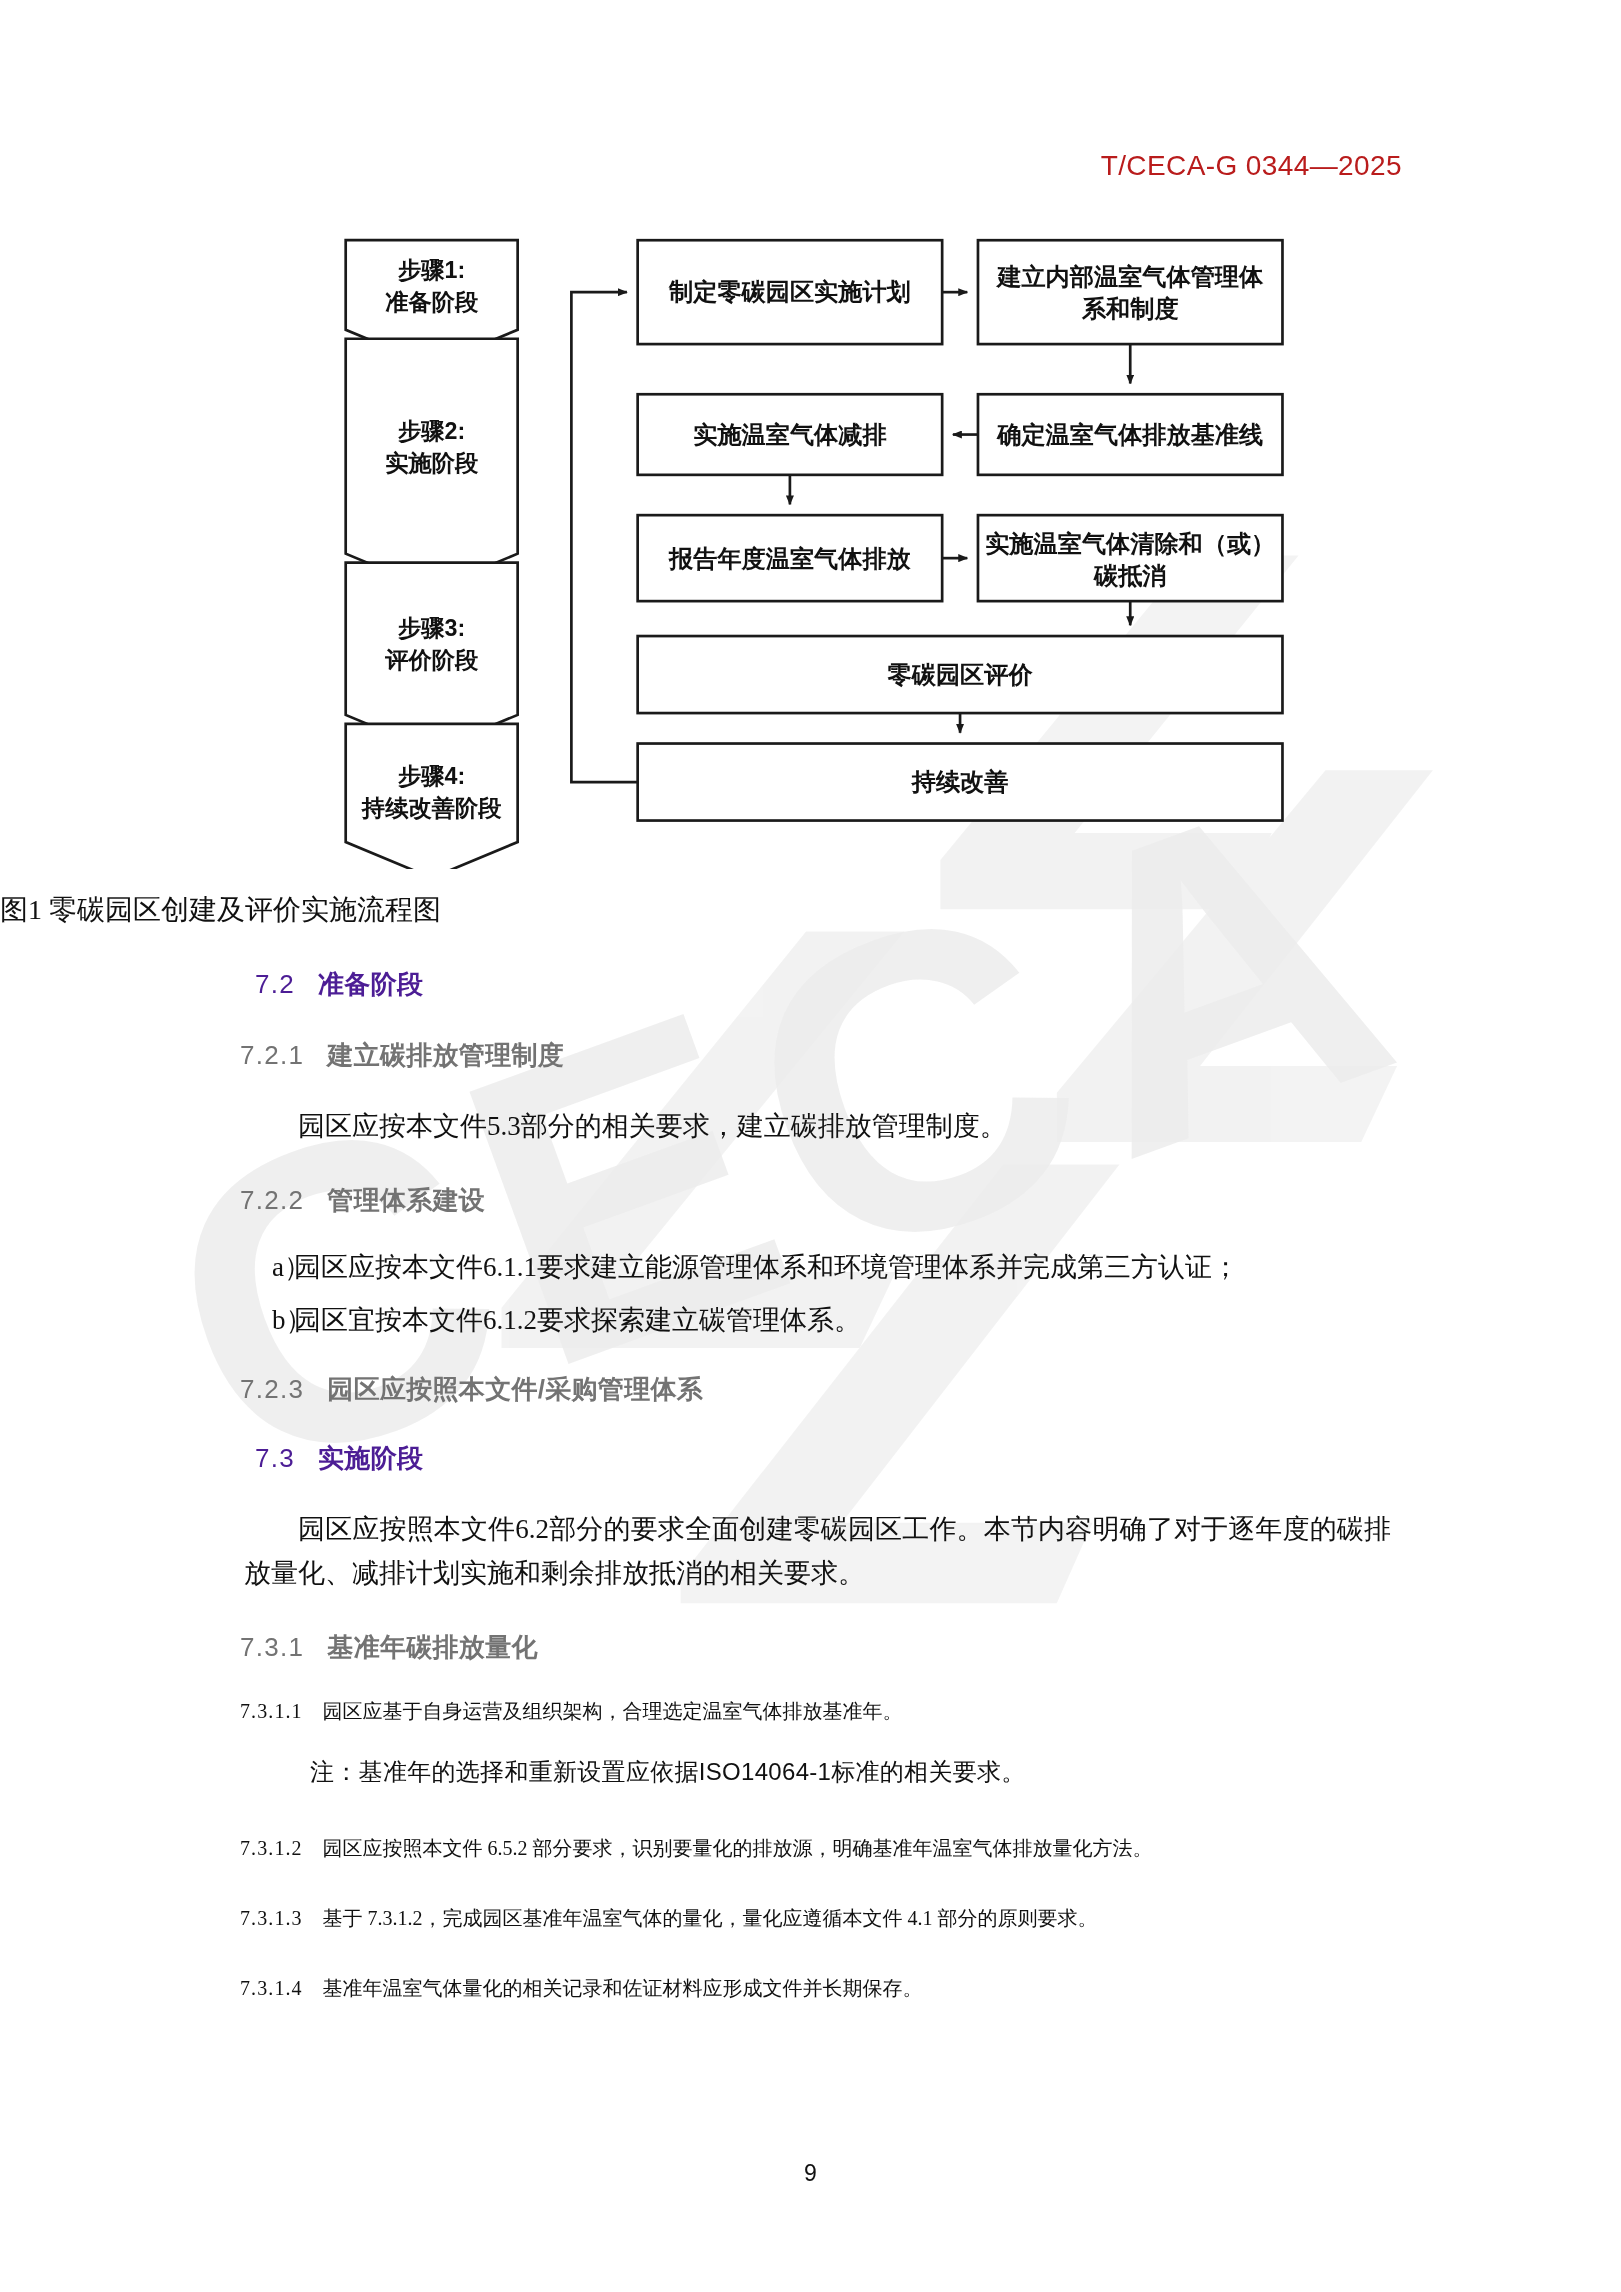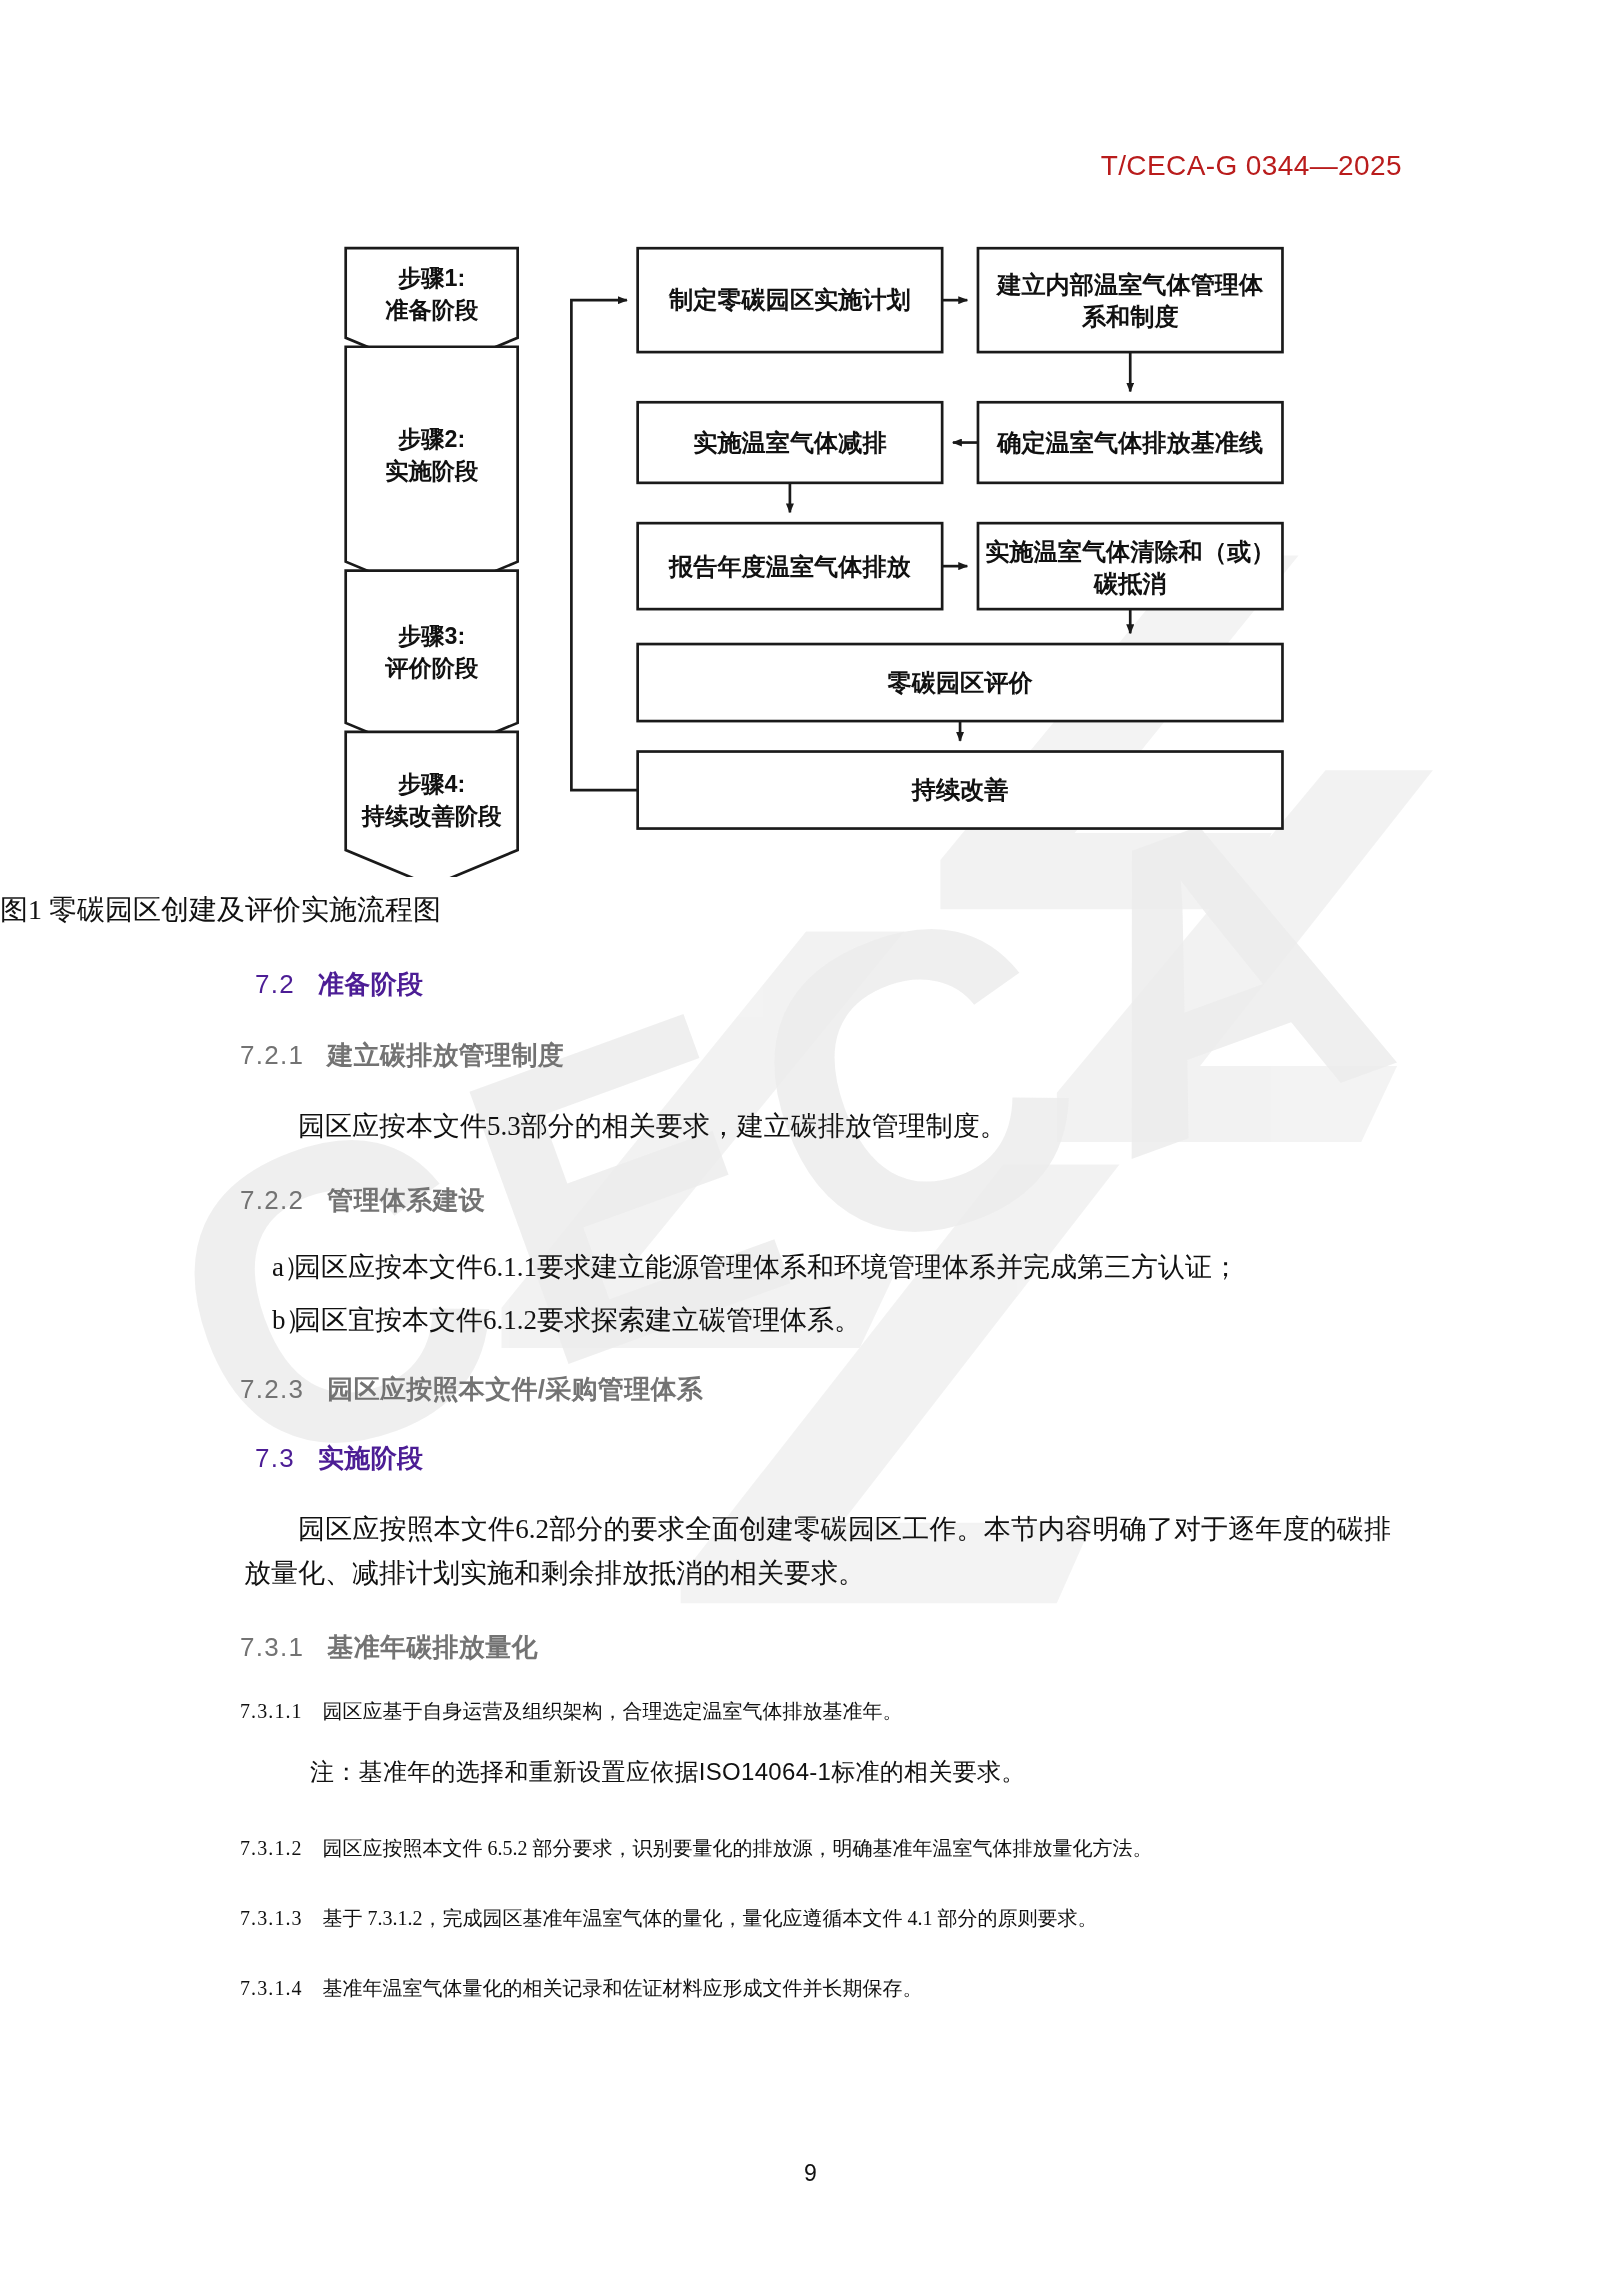--- a/index.html
+++ b/index.html
@@ -38,21 +38,21 @@
     font-size: 28px;
     letter-spacing: 0.4px;
     color: #b91c1c;
     z-index: 3;
   }
 
   
   .figure {
     position: absolute;
     left: 0;
-    top: 232px;
+    top: 224px;
     width: 1465px;
     height: 645px;
     z-index: 2;
   }
   .figure svg { display: block; }
 
   .fig-caption {
     position: absolute;
     top: 891px;
     left: 0;

